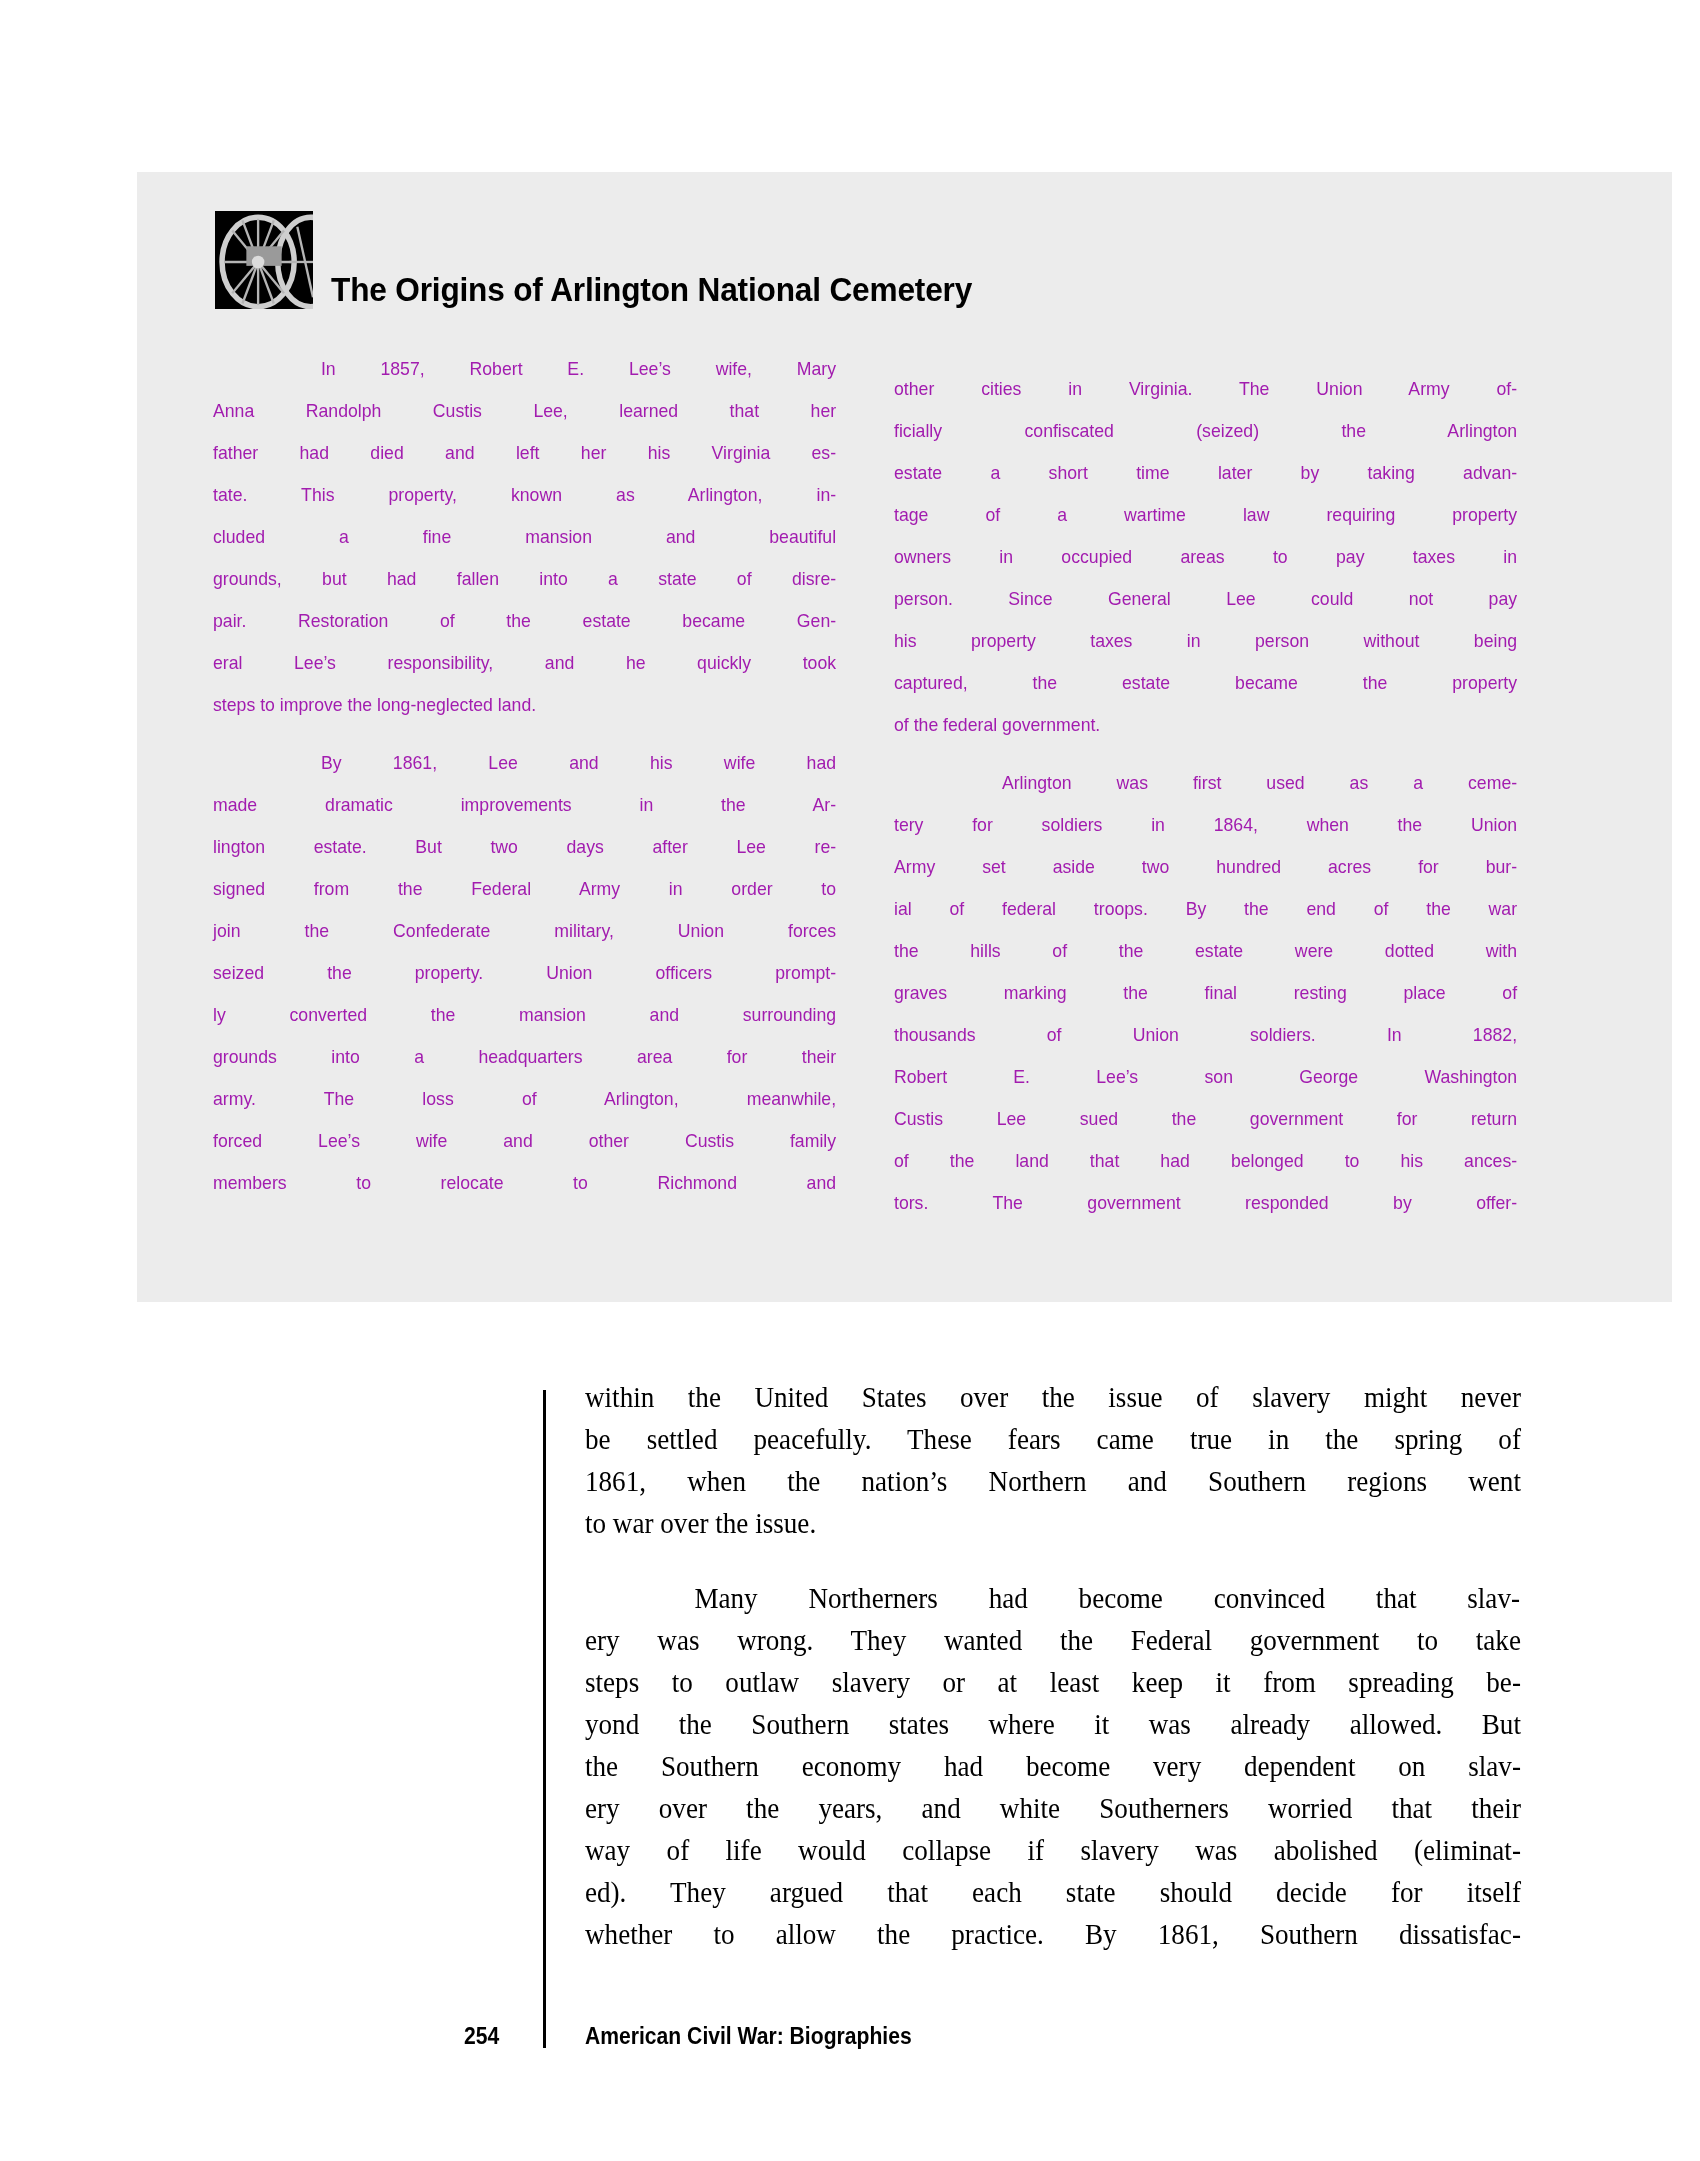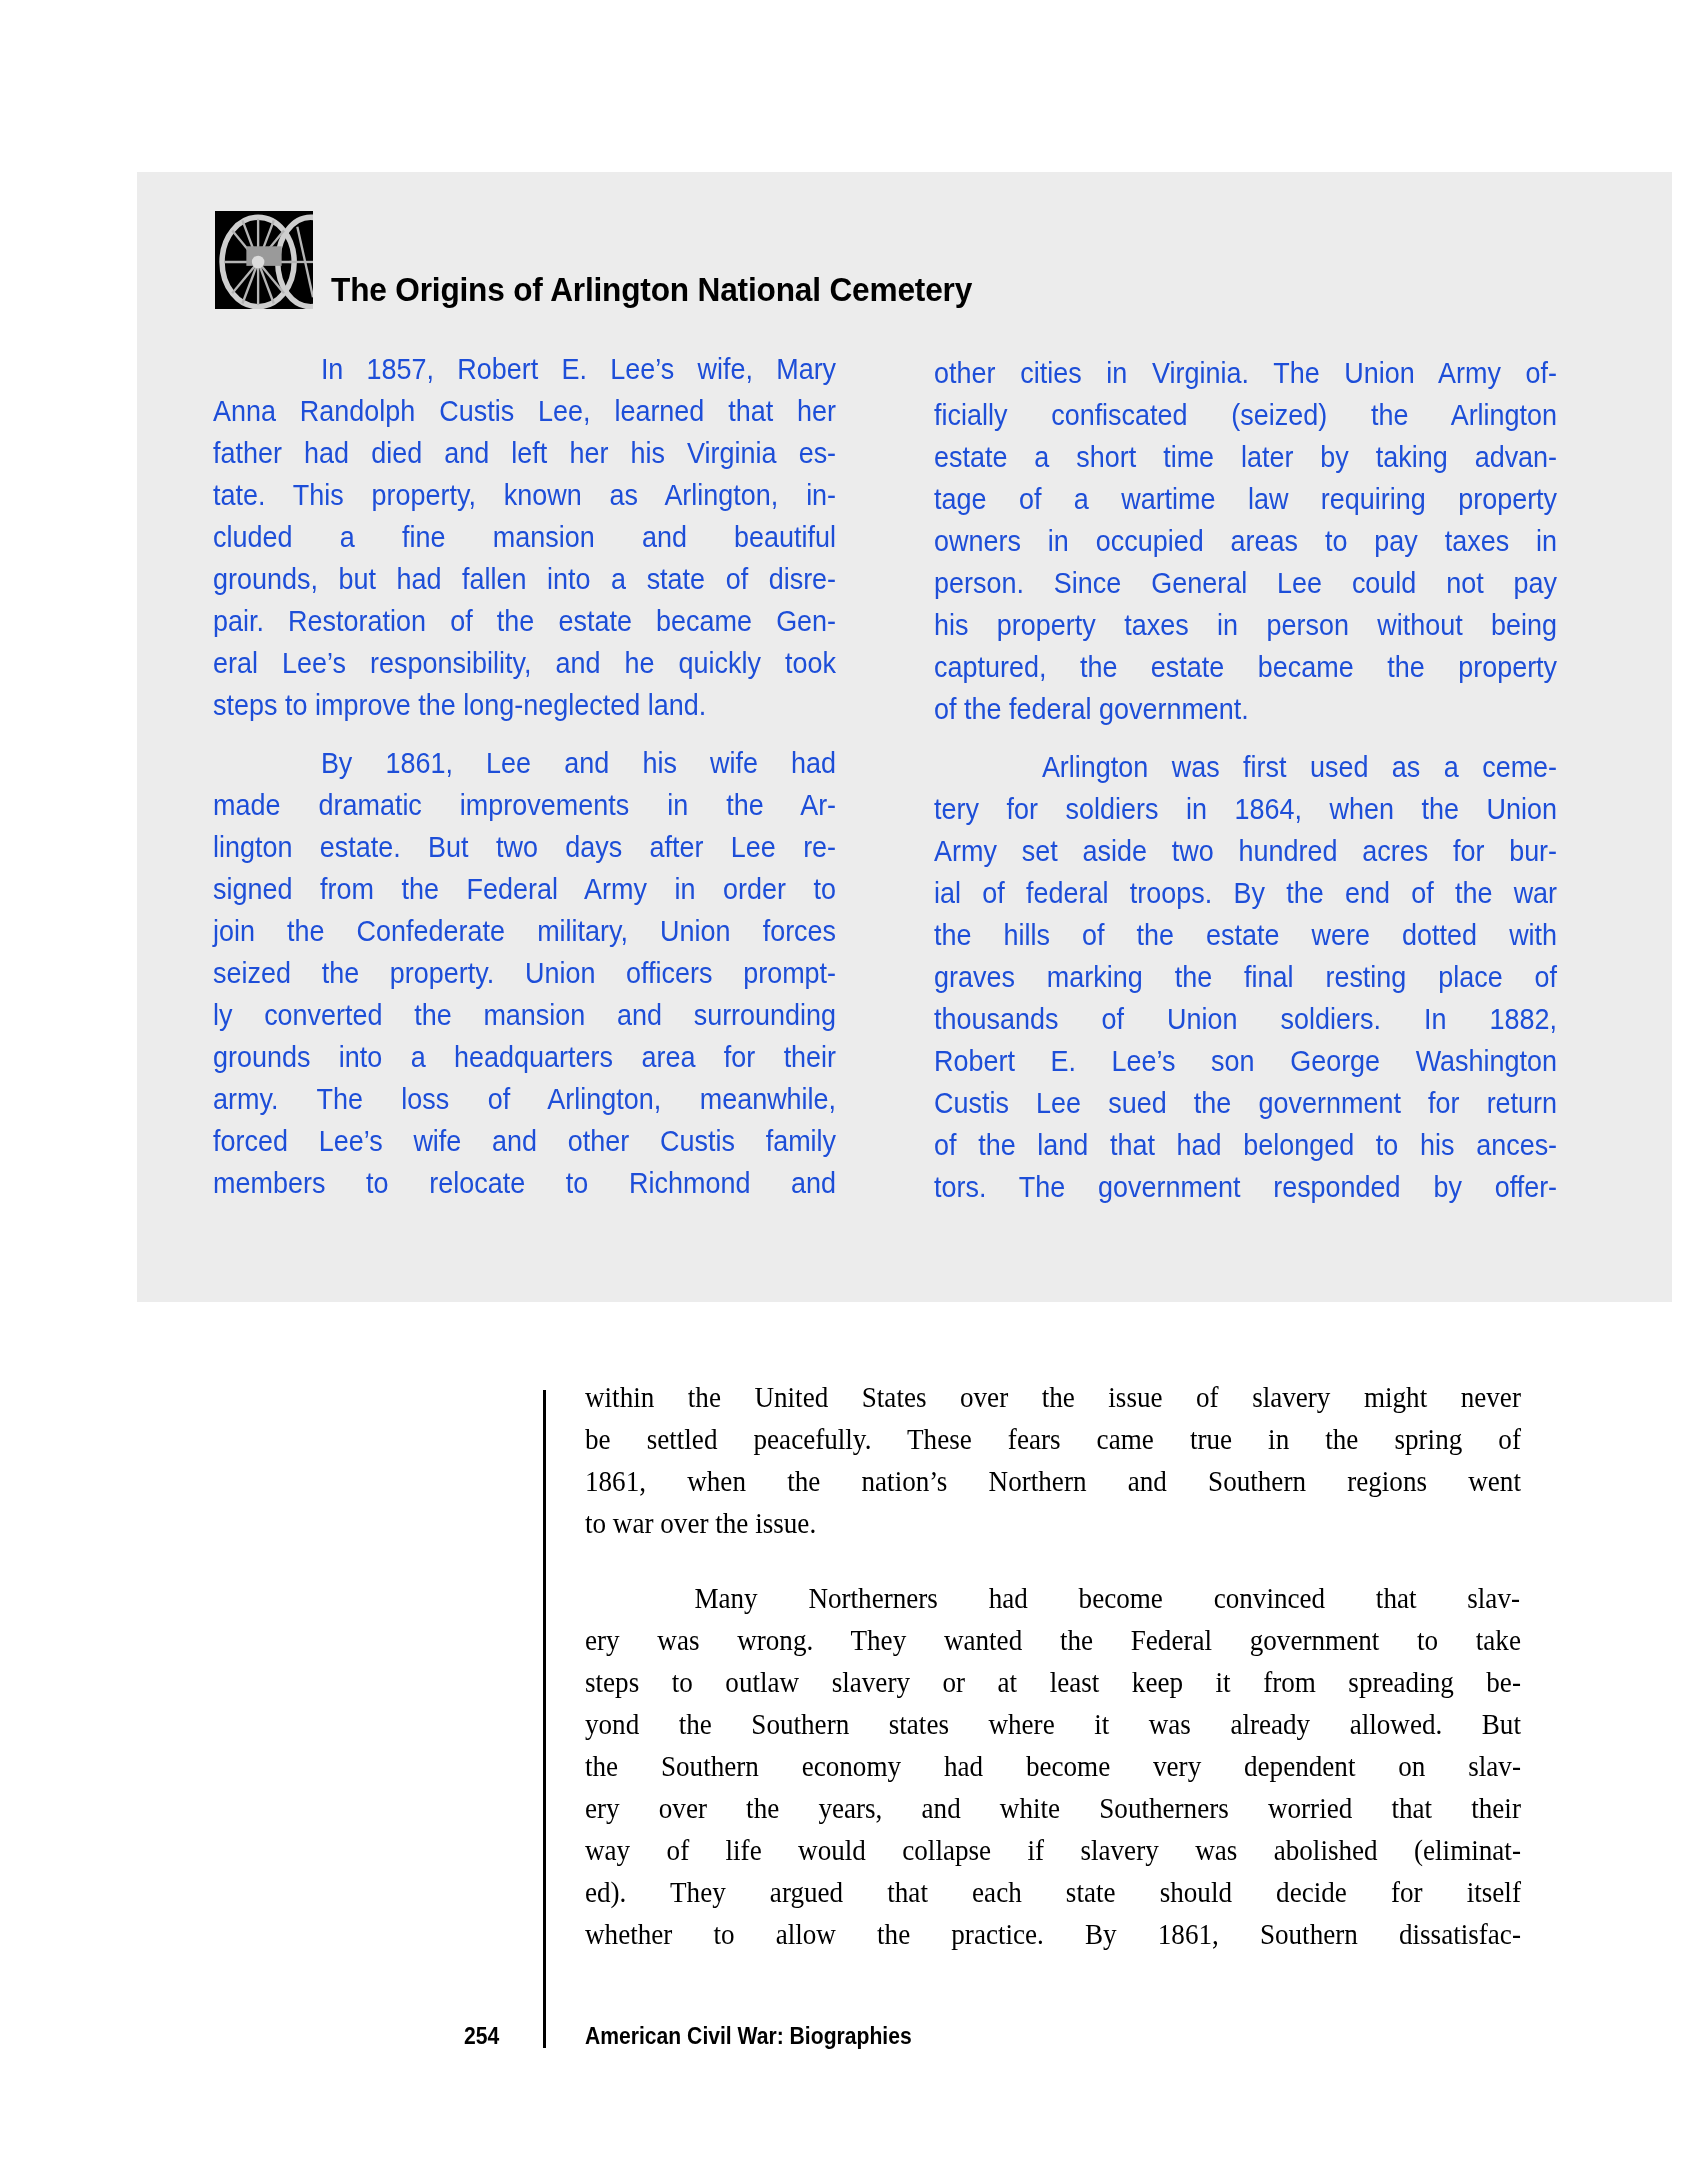--- a/index.html
+++ b/index.html
@@ -13,32 +13,32 @@
     background: #000; overflow: hidden;
   }
   .sb-title {
     position: absolute; left: 331px; top: 270px;
     font-family: "Liberation Sans", sans-serif; font-weight: bold;
     font-size: 34px; color: #000; white-space: nowrap; letter-spacing: -0.2px;
     transform: scaleX(0.93); transform-origin: left top;
   }
   .col {
     position: absolute; width: 623px;
-    font-family: "Liberation Sans", sans-serif; font-size: 29px; color: #1d4ed8;
+    font-family: "Liberation Sans", sans-serif; font-size: 19px; color: #a21caf;
   }
   .col .line {
     height: 42px; line-height: 42px; white-space: nowrap;
     text-align: justify; text-align-last: justify;
     transform: scaleX(0.93); transform-origin: left center; width: 670px;
   }
   .col .line.last { text-align-last: left; }
   .col .line.indent { padding-left: 116px; width: 554px; }
   .col .gap { height: 16.4px; }
   .col-left { left: 213px; top: 348px; }
-  .col-right { left: 894px; top: 352px; margin-left: 40px; }
+  .col-right { left: 894px; top: 368px; }
 
   .rule {
     position: absolute; left: 543px; top: 1390px; width: 3.1px; height: 658px; background: #000;
   }
   .body {
     position: absolute; left: 585px; top: 1376px; width: 936px;
     font-family: "Liberation Serif", serif; font-size: 29px; color: #000;
   }
   .body .line {
     height: 42px; line-height: 42px; white-space: nowrap;

